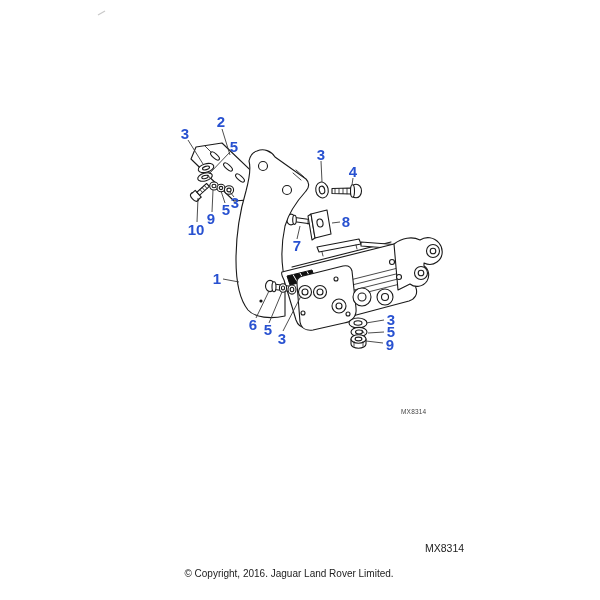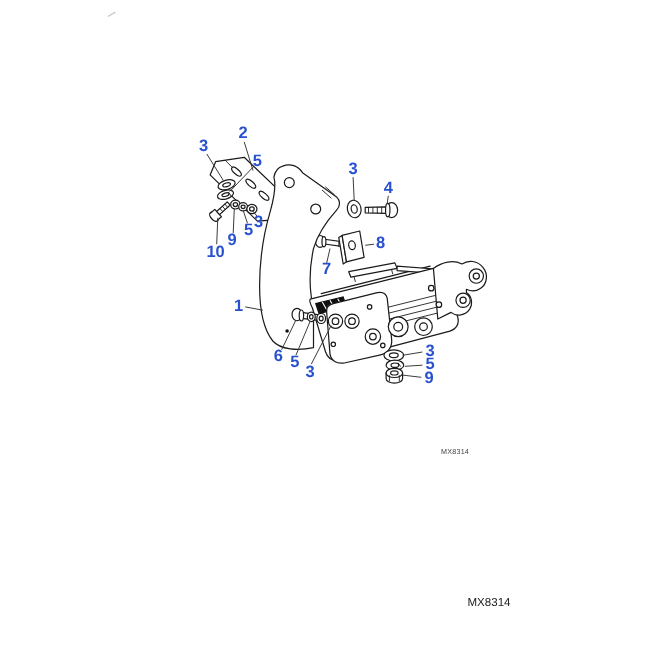--- a/index.html
+++ b/index.html
@@ -230,14 +230,15 @@
         <text x="391" y="319" fill="#2851d0" text-anchor="middle" dominant-baseline="central">3</text>
         <line x1="384" y1="332" x2="368" y2="333" stroke="#3a3a3a" stroke-width="0.9"></line>
         <text x="391" y="331" fill="#2851d0" text-anchor="middle" dominant-baseline="central">5</text>
         <line x1="383" y1="343" x2="366" y2="341" stroke="#3a3a3a" stroke-width="0.9"></line>
         <text x="390" y="344" fill="#2851d0" text-anchor="middle" dominant-baseline="central">9</text>
       </g>
 </svg>
 
 <div class="code-small">MX8314</div>
 <div class="code-large">MX8314</div>
+<div class="copyright">© Copyright, 2016. Jaguar Land Rover Limited.</div>
 
 </div>
 
 </body></html>

